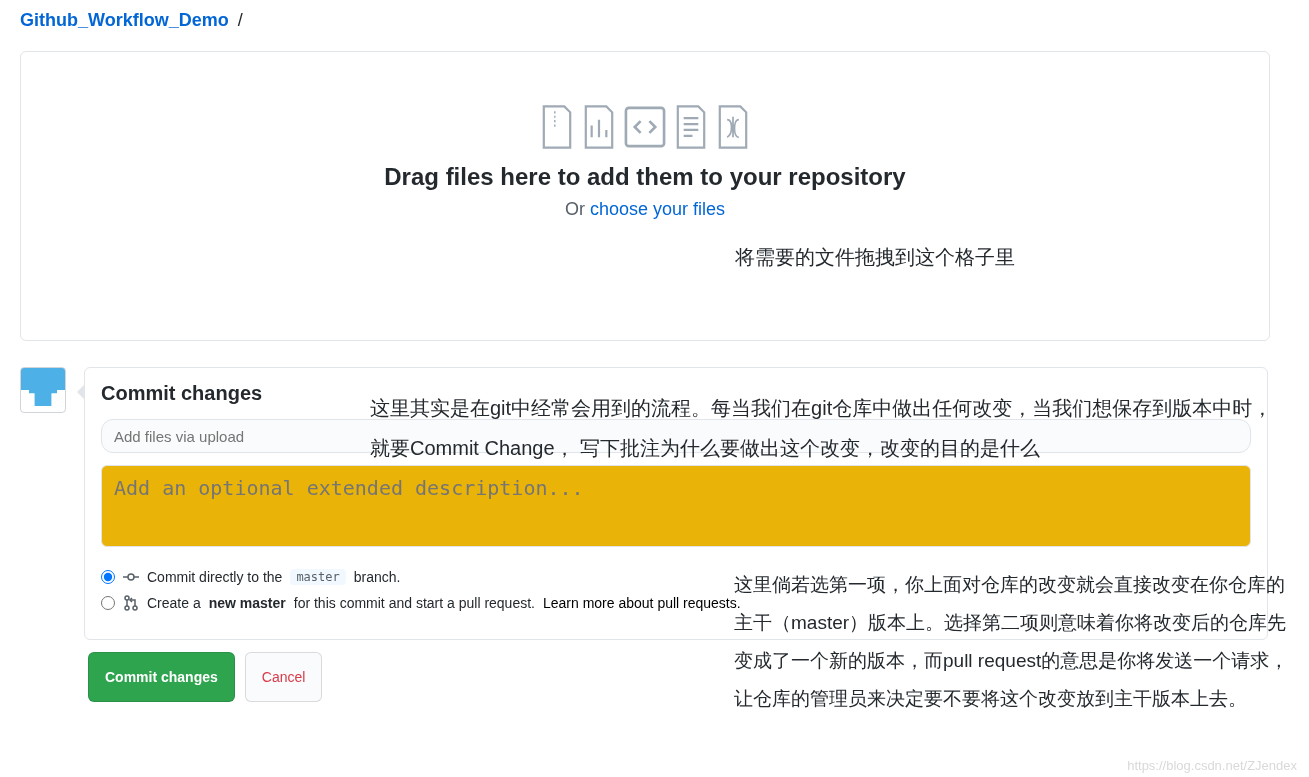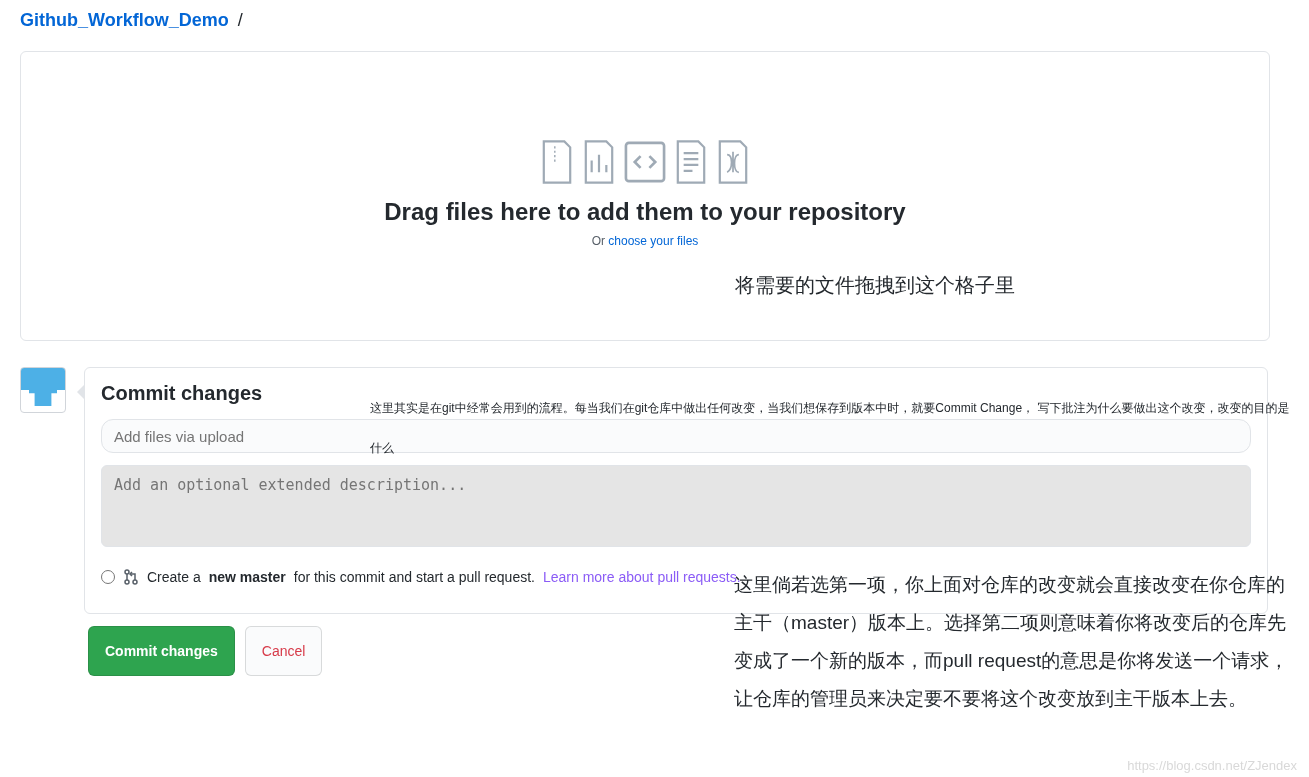--- a/index.html
+++ b/index.html
@@ -15,39 +15,39 @@
   .breadcrumb {
     font-size: 18px;
     font-weight: 600;
     color: #0366d6;
   }
   .breadcrumb .sep { color: #24292e; font-weight: 400; margin-left: 4px; }
   .dropzone {
     margin-top: 20px;
     border: 1px solid #e1e4e8;
     border-radius: 6px;
-    padding: 88px 20px 30px 20px;
+    padding: 53px 20px 30px 20px;
     text-align: center;
     width: 1250px;
     height: 290px;
   }
   .icon-row {
     display: flex;
     justify-content: center;
     gap: 6px;
     margin-bottom: 14px;
   }
   .icon-row svg { width: 36px; height: 44px; }
   .icon-row .code-icon { width: 44px; height: 44px; }
   .dropzone h2 {
     font-size: 24px;
     font-weight: 600;
     color: #24292e;
   }
-  .dropzone .or-text { font-size: 12px; color: #586069; margin-top: 8px; }
+  .dropzone .or-text { font-size: 18px; color: #586069; margin-top: 8px; }
   .dropzone .or-text .link { color: #0366d6; cursor: pointer; }
   .annot1 {
     font-size: 20px;
     color: #24292e;
     margin-top: 24px;
     margin-left: 460px;
   }
   .commit-row {
     display: flex;
     margin-top: 26px;
@@ -97,23 +97,23 @@
     background: #fafbfc;
     padding: 6px 12px;
     font-size: 15px;
     color: #586069;
   }
   .desc-input {
     width: 100%;
     height: 82px;
     border: 1px solid #e1e4e8;
     border-radius: 6px;
-    background: #e5e5e5;
+    background: #eab308;
     padding: 10px 12px;
-    font-size: 15px;
+    font-size: 20px;
     color: #586069;
     margin-top: 12px;
     resize: none;
   }
   .radio-group { margin-top: 18px; }
   .radio-row {
     display: flex;
     align-items: center;
     gap: 8px;
     font-size: 14px;
@@ -124,21 +124,21 @@
   .radio-row .git-icon { width: 16px; height: 16px; color: #586069; }
   .branch-label {
     background: #f1f8ff;
     color: #586069;
     border-radius: 4px;
     padding: 1px 6px;
     font-family: SFMono-Regular, Consolas, monospace;
     font-size: 12px;
   }
   .radio-row .bold { font-weight: 600; }
-  .radio-row a { color: #8b5cf6; text-decoration: none; }
+  .radio-row a { color: #000000; text-decoration: none; }
   .btn-row { margin-top: 12px; display: flex; gap: 10px; margin-left: 68px; }
   .btn-commit {
     background: #2ea44f;
     color: #fff;
     border: 1px solid rgba(27,31,35,0.15);
     border-radius: 6px;
     padding: 8px 16px;
     font-size: 14px;
     font-weight: 600;
     cursor: pointer;
@@ -151,21 +151,21 @@
     padding: 16px 16px;
     font-size: 14px;
     font-weight: 500;
     cursor: pointer;
   }
   .annot2 {
     position: absolute;
     left: 370px;
     top: 388px;
     width: 920px;
-    font-size: 12px;
+    font-size: 20px;
     line-height: 40px;
     color: #24292e;
   }
   .annot3 {
     position: absolute;
     left: 734px;
     top: 566px;
     width: 560px;
     font-size: 19px;
     line-height: 38px;
@@ -218,20 +218,30 @@
   <div class="annot1">将需要的文件拖拽到这个格子里</div>
 </div>
 
 <div class="commit-row">
   <div class="avatar"></div>
   <div class="speech">
     <h3>Commit changes</h3>
     <input class="summary-input" placeholder="Add files via upload" style="">
     <textarea class="desc-input" placeholder="Add an optional extended description..." style=""></textarea>
     <div class="radio-group">
+      <label class="radio-row">
+        <input type="radio" name="ct" checked="" style="">
+        <svg class="git-icon" viewBox="0 0 16 16" fill="#586069">
+            <circle cx="8" cy="8" r="3" fill="none" stroke="#586069" stroke-width="1.5"></circle>
+            <path d="M0 8h5M11 8h5" stroke="#586069" stroke-width="1.5"></path>
+          </svg>
+        <span>Commit directly to the </span>
+        <span class="branch-label">master</span>
+        <span> branch.</span>
+      </label>
       <label class="radio-row">
         <input type="radio" name="ct" style="">
         <svg class="git-icon" viewBox="0 0 16 16" fill="none" stroke="#586069" stroke-width="1.5">
             <circle cx="4" cy="3" r="2"></circle>
             <circle cx="4" cy="13" r="2"></circle>
             <circle cx="12" cy="13" r="2"></circle>
             <path d="M4 5v6M12 11V5h-4"></path>
             <path d="M9 3l-2 2 2 2" fill="none"></path>
           </svg>
         <span>Create a </span>

